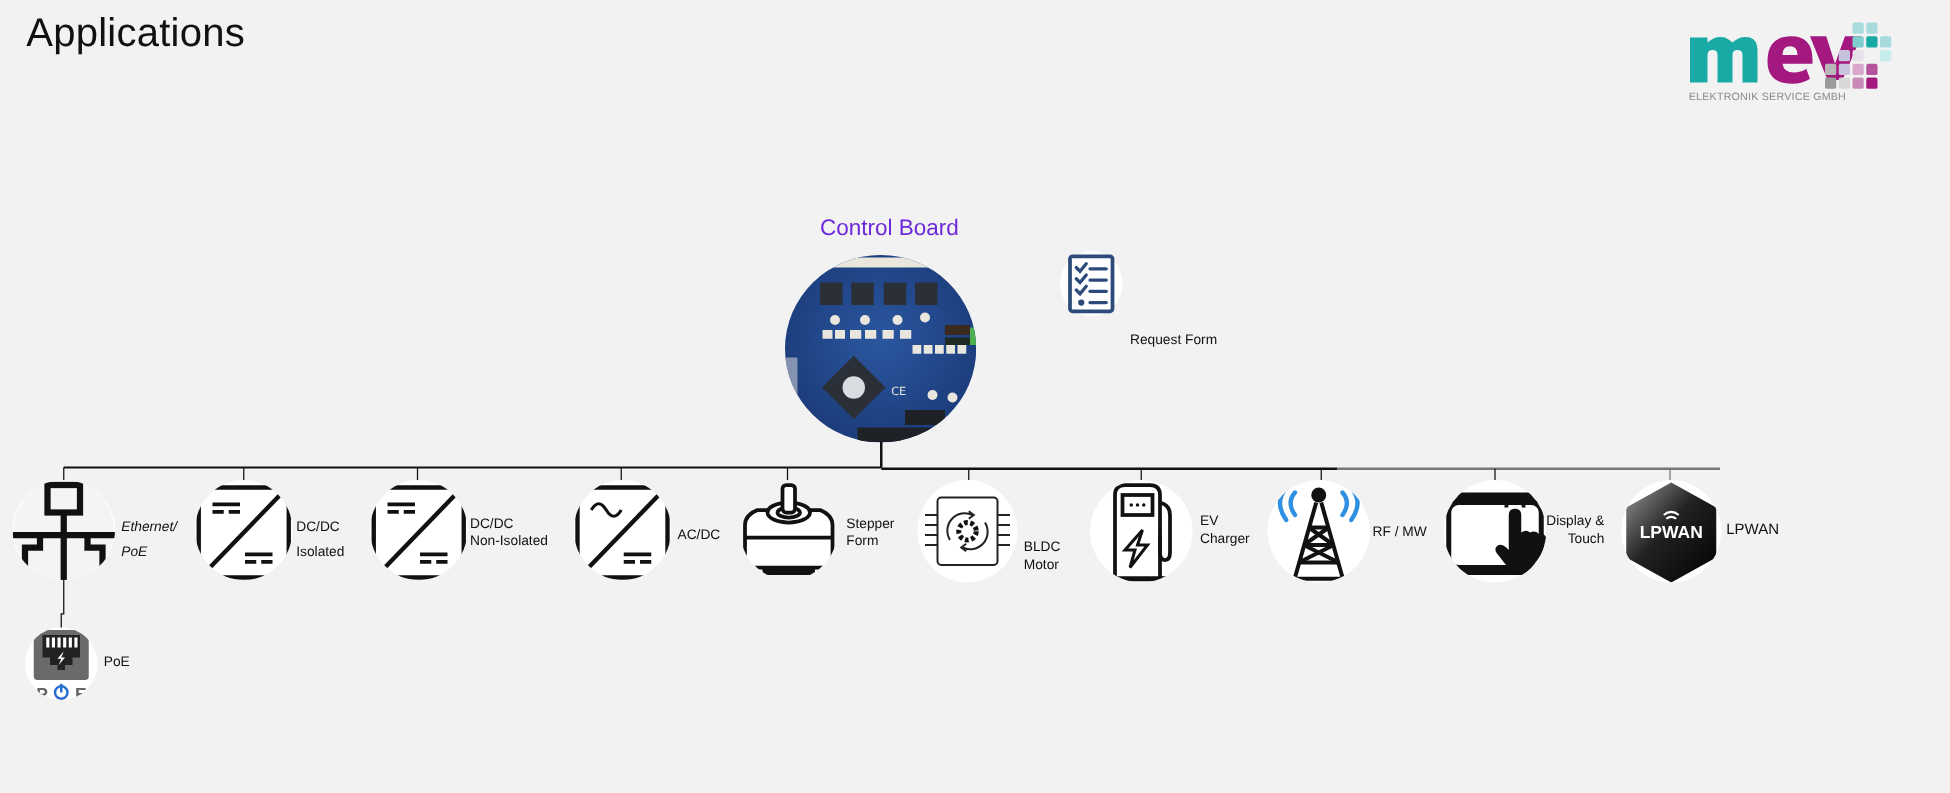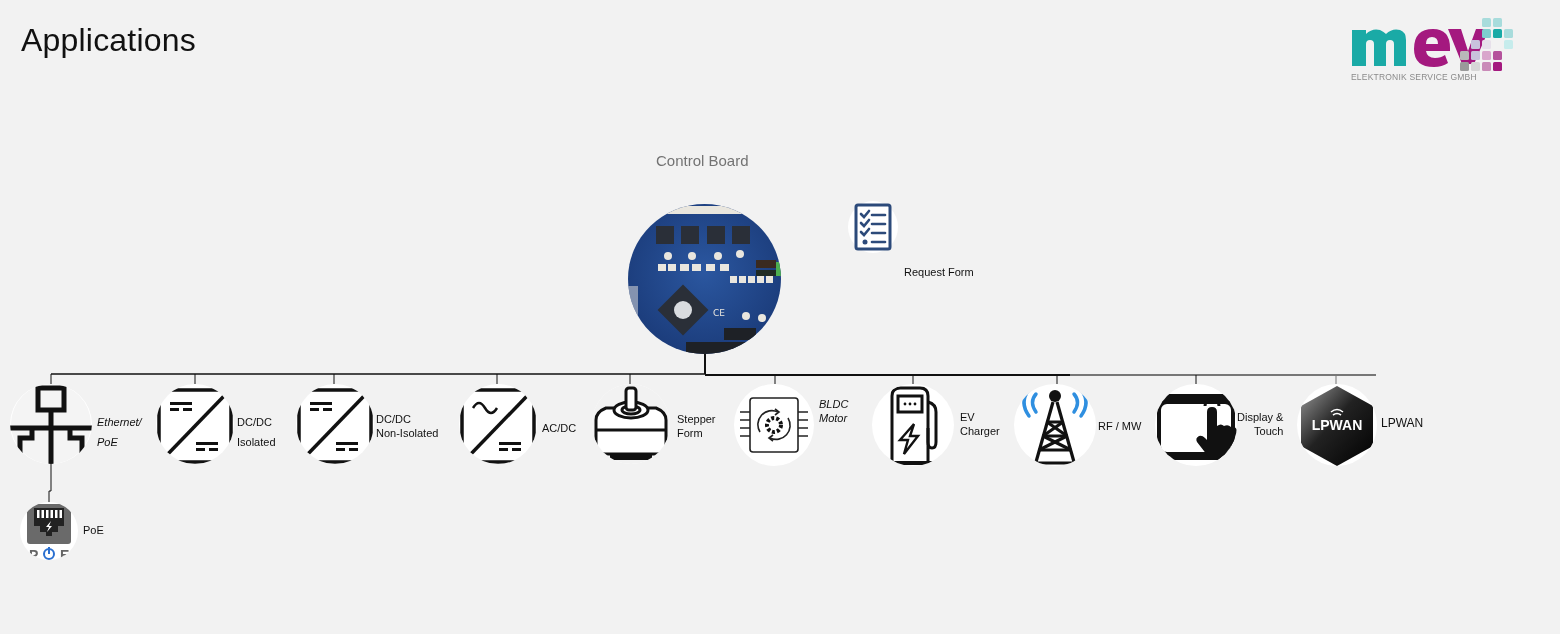--- a/index.html
+++ b/index.html
@@ -1,21 +1,21 @@
 <!DOCTYPE html>
 <html><head>
 <meta charset="utf-8">
 <style>
   * { box-sizing: border-box; margin: 0; padding: 0; }
   html, body { width: 1560px; height: 634px; background: #f2f2f2; overflow: hidden; }
   body { position: relative; font-family: "Liberation Sans", "DejaVu Sans", sans-serif; color: #111; }
-  .title { position: absolute; left: 21px; top: 22px; font-size: 32px; font-weight: normal; color: #111; letter-spacing: 0.2px; text-align: right; }
+  .title { position: absolute; left: 21px; top: 8px; font-size: 32px; font-weight: normal; color: #111; letter-spacing: 0.2px; text-align: right; }
   .logo { position: absolute; left: 1348px; top: 16px; width: 170px; height: 70px; }
   .logo-sub { position: absolute; left: 1351px; top: 72px; font-size: 8.5px; color: #8a8a8a; letter-spacing: 0.2px; text-align: right; }
-  .cb-label { position: absolute; left: 656px; top: 152px; font-size: 15px; color: #737373; }
+  .cb-label { position: absolute; left: 656px; top: 172px; font-size: 18px; color: #6d28d9; }
   .cb-board { position: absolute; left: 628px; top: 204px; width: 153px; height: 150px; border-radius: 50%; overflow: hidden; }
   .req { position: absolute; left: 848px; top: 201px; width: 50px; height: 52px; border-radius: 50%; background: #fff; }
   .req-label { position: absolute; left: 904px; top: 222px; font-size: 11px; color: #111; margin-top: 44px; }
   .tree { position: absolute; left: 0; top: 0; width: 1560px; height: 634px; pointer-events: none; }
   .node { position: absolute; border-radius: 50%; background: #fff; overflow: hidden; }
   .nlabel { position: absolute; font-size: 11px; line-height: 14px; color: #111; white-space: nowrap; }
 </style>
 </head>
 <body>
 
@@ -246,21 +246,21 @@
         <line x1="64" y1="52" x2="74" y2="52"></line>
       <path d="M26 48 a14 14 0 0 1 18 -20"></path>
       <path d="M54 34 a14 14 0 0 1 -18 20"></path>
       <polyline points="41,25 45,28 41,31"></polyline>
       <polyline points="39,51 35,54 39,57"></polyline>
     </g>
     <circle cx="40" cy="41" r="7" fill="none" stroke="#111" stroke-width="4" stroke-dasharray="3 2"></circle>
     <circle cx="40" cy="41" r="2.5" fill="#fff"></circle>
   </svg>
 </div>
-<div class="nlabel" style="left:819px;top:397px;font-style:italic;">
+<div class="nlabel" style="left:819px;top:431px;">
   <div>BLDC</div>
   <div>Motor</div>
 </div>
 
 <div class="node" style="left:872px;top:384px;width:82px;height:82px;">
   <svg width="82" height="82" viewBox="0 0 82 82">
     <g stroke="#111" fill="none" stroke-width="3">
       <path d="M20 78 v-66 q0 -8 8 -8 h20 q8 0 8 8 v66"></path>
       <rect x="26" y="12" width="24" height="16"></rect>
       <path d="M56 18 q8 2 8 10 v30 q0 6 -4 6 q-4 0 -4 -6 v-14"></path>

